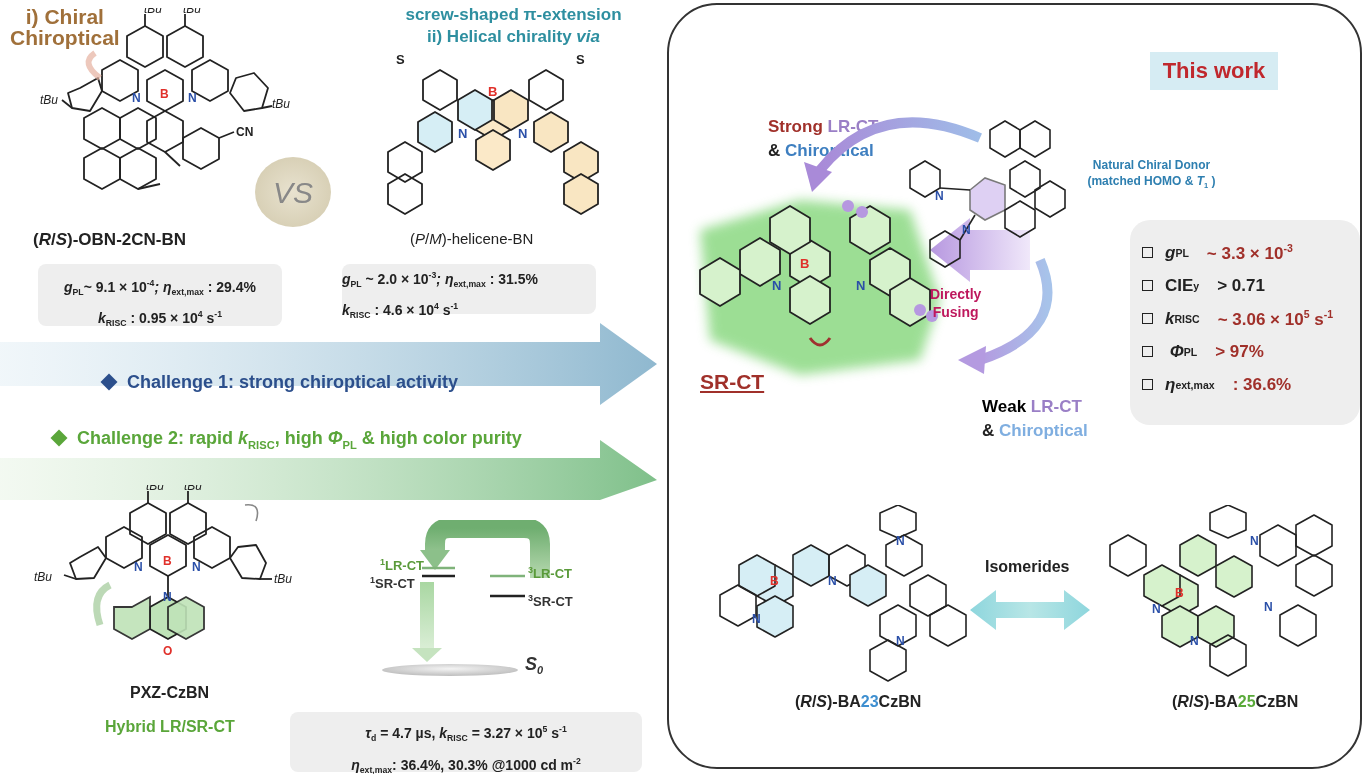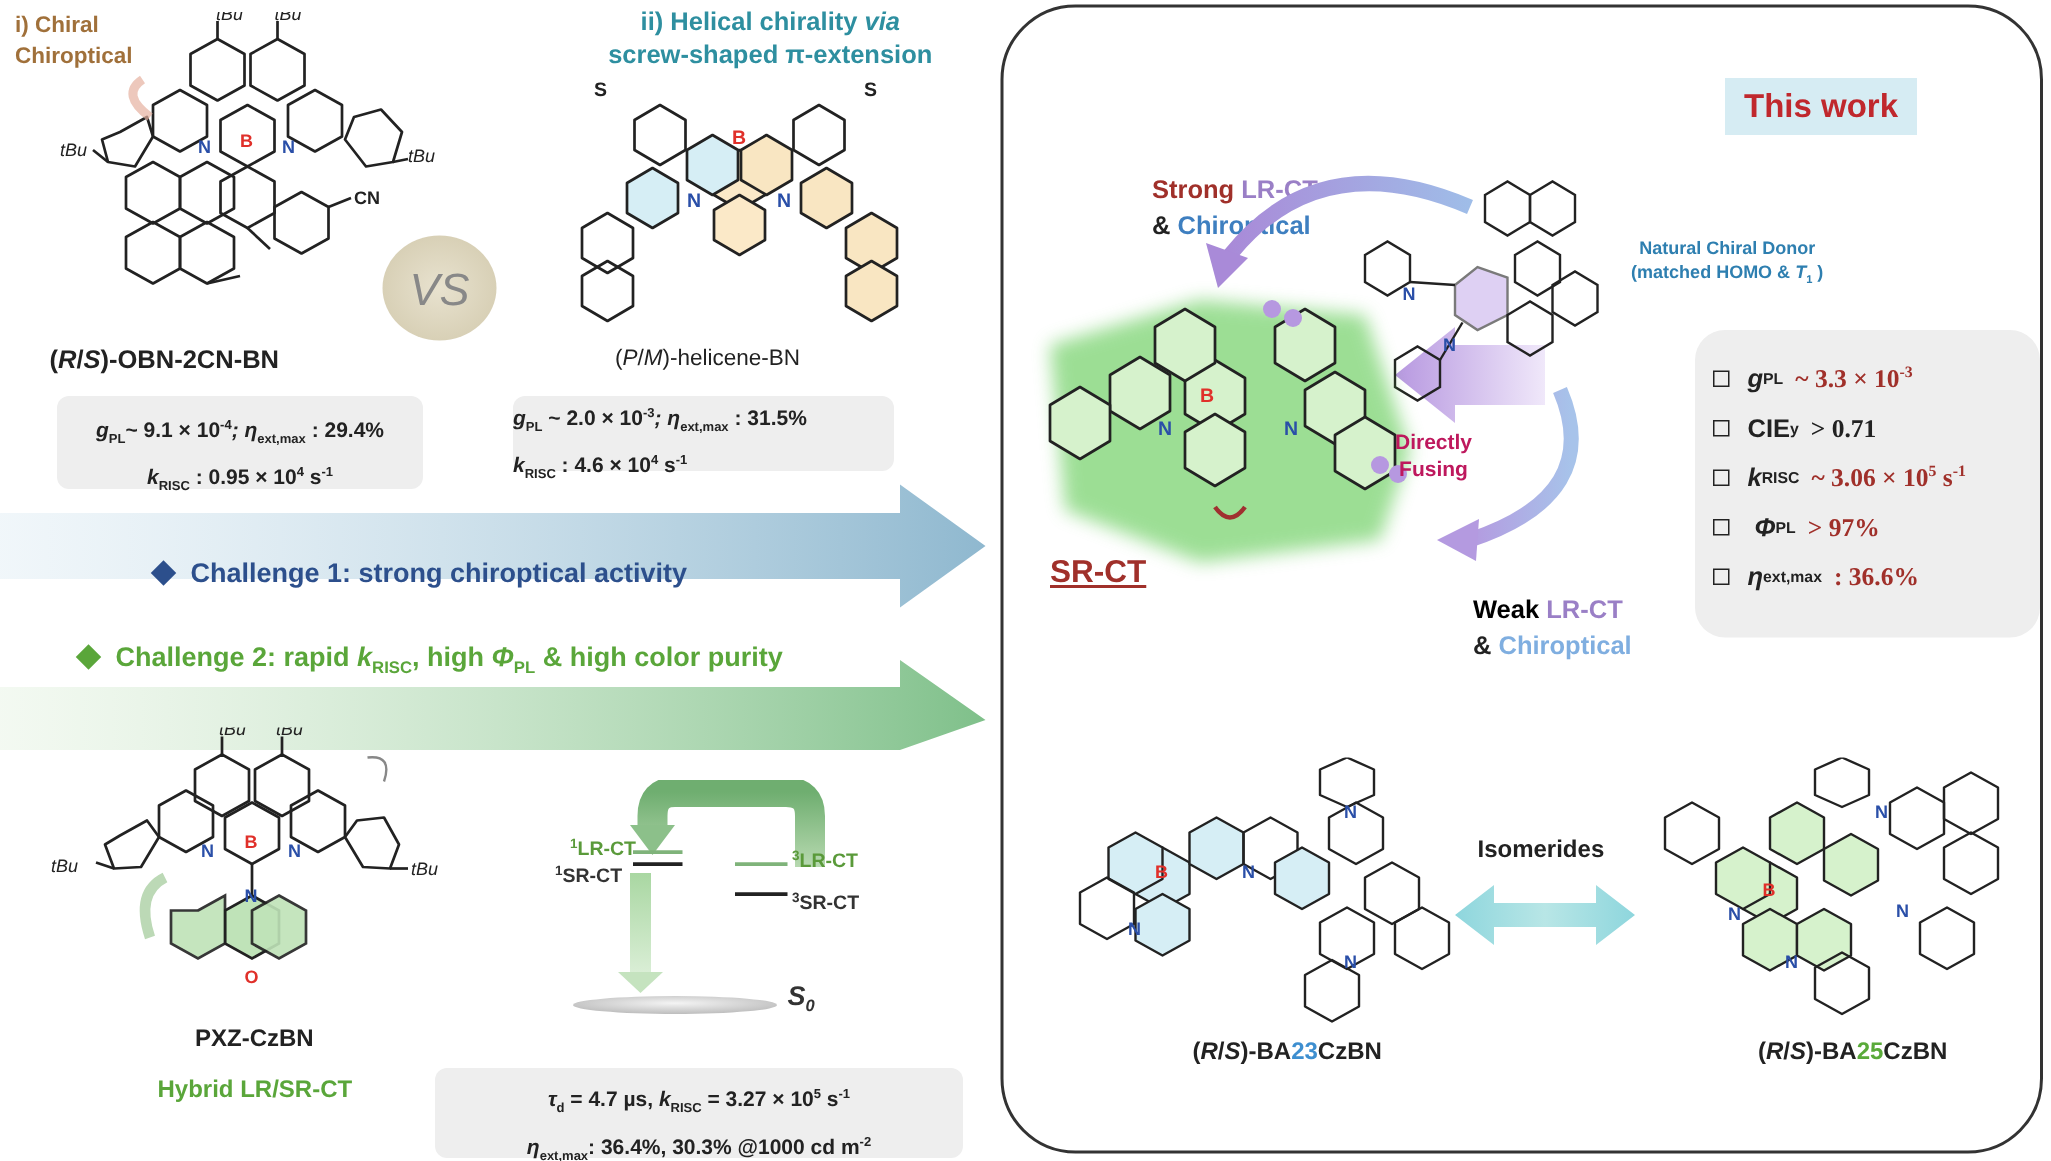--- a/index.html
+++ b/index.html
@@ -9,21 +9,21 @@
   .bold { font-weight: bold; }
   .it { font-style: italic; }
   sub, sup { font-size: 62%; }
   .lbl-brown { color: #a0703a; }
   .lbl-teal { color: #2e8fa0; }
   .panel-grey { background: #eeeeee; border-radius: 8px; }
   .mol { position: absolute; }
   svg text { font-family: "Liberation Sans", sans-serif; }
   .chk { display:inline-block; width: 11px; height: 11px; border: 1.6px solid #222; margin-right: 12px; vertical-align: middle; }
   .prop-row { font-size: 17px; font-weight: bold; height: 33px; display: flex; align-items: center; }
-  .prop-val { color: #a0302a; margin-left: 8px; font-family: Liberation Serif, serif; }
+  .prop-val { color: #a0302a; margin-left: 18px; }
 </style>
 </head>
 <body>
 
 <svg width="0" height="0" style="position:absolute">
   <defs>
     <linearGradient id="gBlueArrow" x1="0" x2="1" y1="0" y2="0">
       <stop offset="0" stop-color="#cfe3ee" stop-opacity="0.3"></stop>
       <stop offset="1" stop-color="#8fb8cf"></stop>
     </linearGradient>
@@ -64,27 +64,27 @@
       <stop offset="0" stop-color="#a9d7a2"></stop>
       <stop offset="1" stop-color="#dcefd8"></stop>
     </linearGradient>
     <radialGradient id="gDisk" cx="0.5" cy="0.4" r="0.6">
       <stop offset="0" stop-color="#f4f4f4"></stop>
       <stop offset="1" stop-color="#bdbdbd"></stop>
     </radialGradient>
   </defs>
 </svg>
 
-<div class="abs bold lbl-brown" style="left:10px;top:6px;font-size:15px;line-height:21px;">
+<div class="abs bold lbl-brown" style="left:10px;top:6px;font-size:21px;line-height:21px;text-align:center;">
   <div>i) Chiral</div>
   <div>Chiroptical</div>
 </div>
 <div class="abs bold lbl-teal" style="left:386px;top:4px;font-size:17px;line-height:22px;text-align:center;width:255px;">
+  <div>screw-shaped π-extension</div>
   <div><span>ii) Helical chirality </span><span class="it">via</span></div>
-  <div>screw-shaped π-extension</div>
 </div>
 
 <svg class="mol" style="left:40px;top:8px;" width="250" height="220" viewBox="0 0 250 220">
   <g fill="none" stroke="#222" stroke-width="1.8" stroke-linejoin="round">
 
     <polygon points="125,62 143,72 143,93 125,103 107,93 107,72"></polygon>
 
     <polygon points="87,28 105,18 123,28 123,49 105,59 87,49"></polygon>
 
     <polygon points="127,28 145,18 163,28 163,49 145,59 127,49"></polygon>

